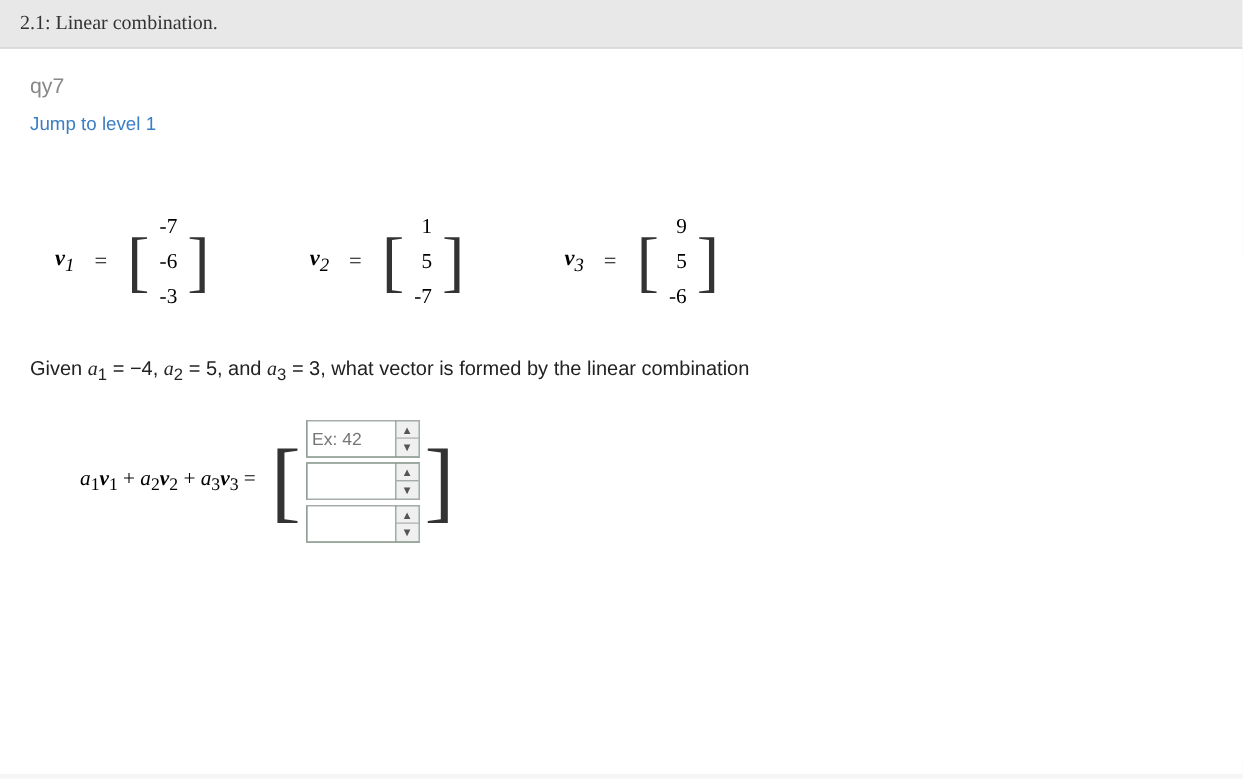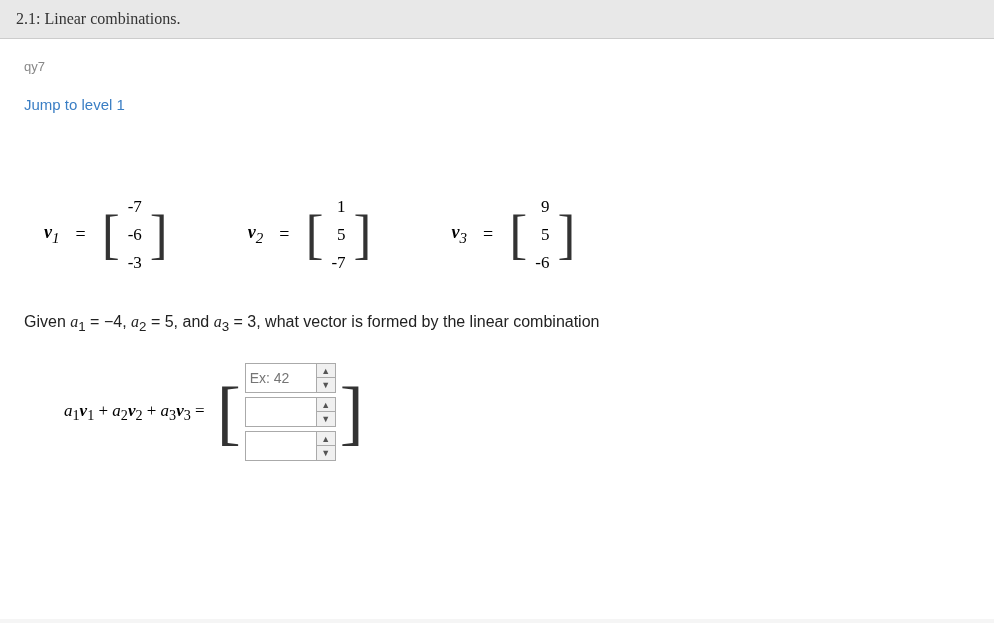--- a/index.html
+++ b/index.html
@@ -16,33 +16,33 @@
       font-size: 16px;
       color: #333;
       border-bottom: 1px solid #ccc;
     }
     .main-content {
       background: #fff;
       padding: 20px 24px 40px 24px;
       min-height: 580px;
     }
     .small-label {
-      font-size: 13px;
+      font-size: 17px;
       color: #888;
-      margin-bottom: 22px;
+      margin-bottom: 12px;
       font-family: Arial, sans-serif;
     }
     .jump-link {
       color: #3a7ec4;
       font-size: 15px;
       cursor: pointer;
       text-decoration: none;
       font-family: Arial, sans-serif;
       display: inline-block;
-      margin-bottom: 48px;
+      margin-bottom: 27px;
     }
 
     .vectors-row {
       display: flex;
       align-items: center;
       gap: 80px;
       margin: 30px 0 30px 20px;
     }
     .vector-item {
       display: flex;
@@ -167,21 +167,21 @@
       color: #555;
     }
     .spinner-btns button:first-child {
       border-bottom: 1px solid #aaa;
     }
   </style>
 </head>
 <body>
 
 <div class="top-bar">
-  <span>2.1: Linear combinations.</span>
+  <span>2.1: Linear combination.</span>
 </div>
 
 <div class="main-content">
 
   <div class="small-label">qy7</div>
 
   <a class="jump-link" href="#">Jump to level 1</a>
 
   
   <div class="vectors-row">

